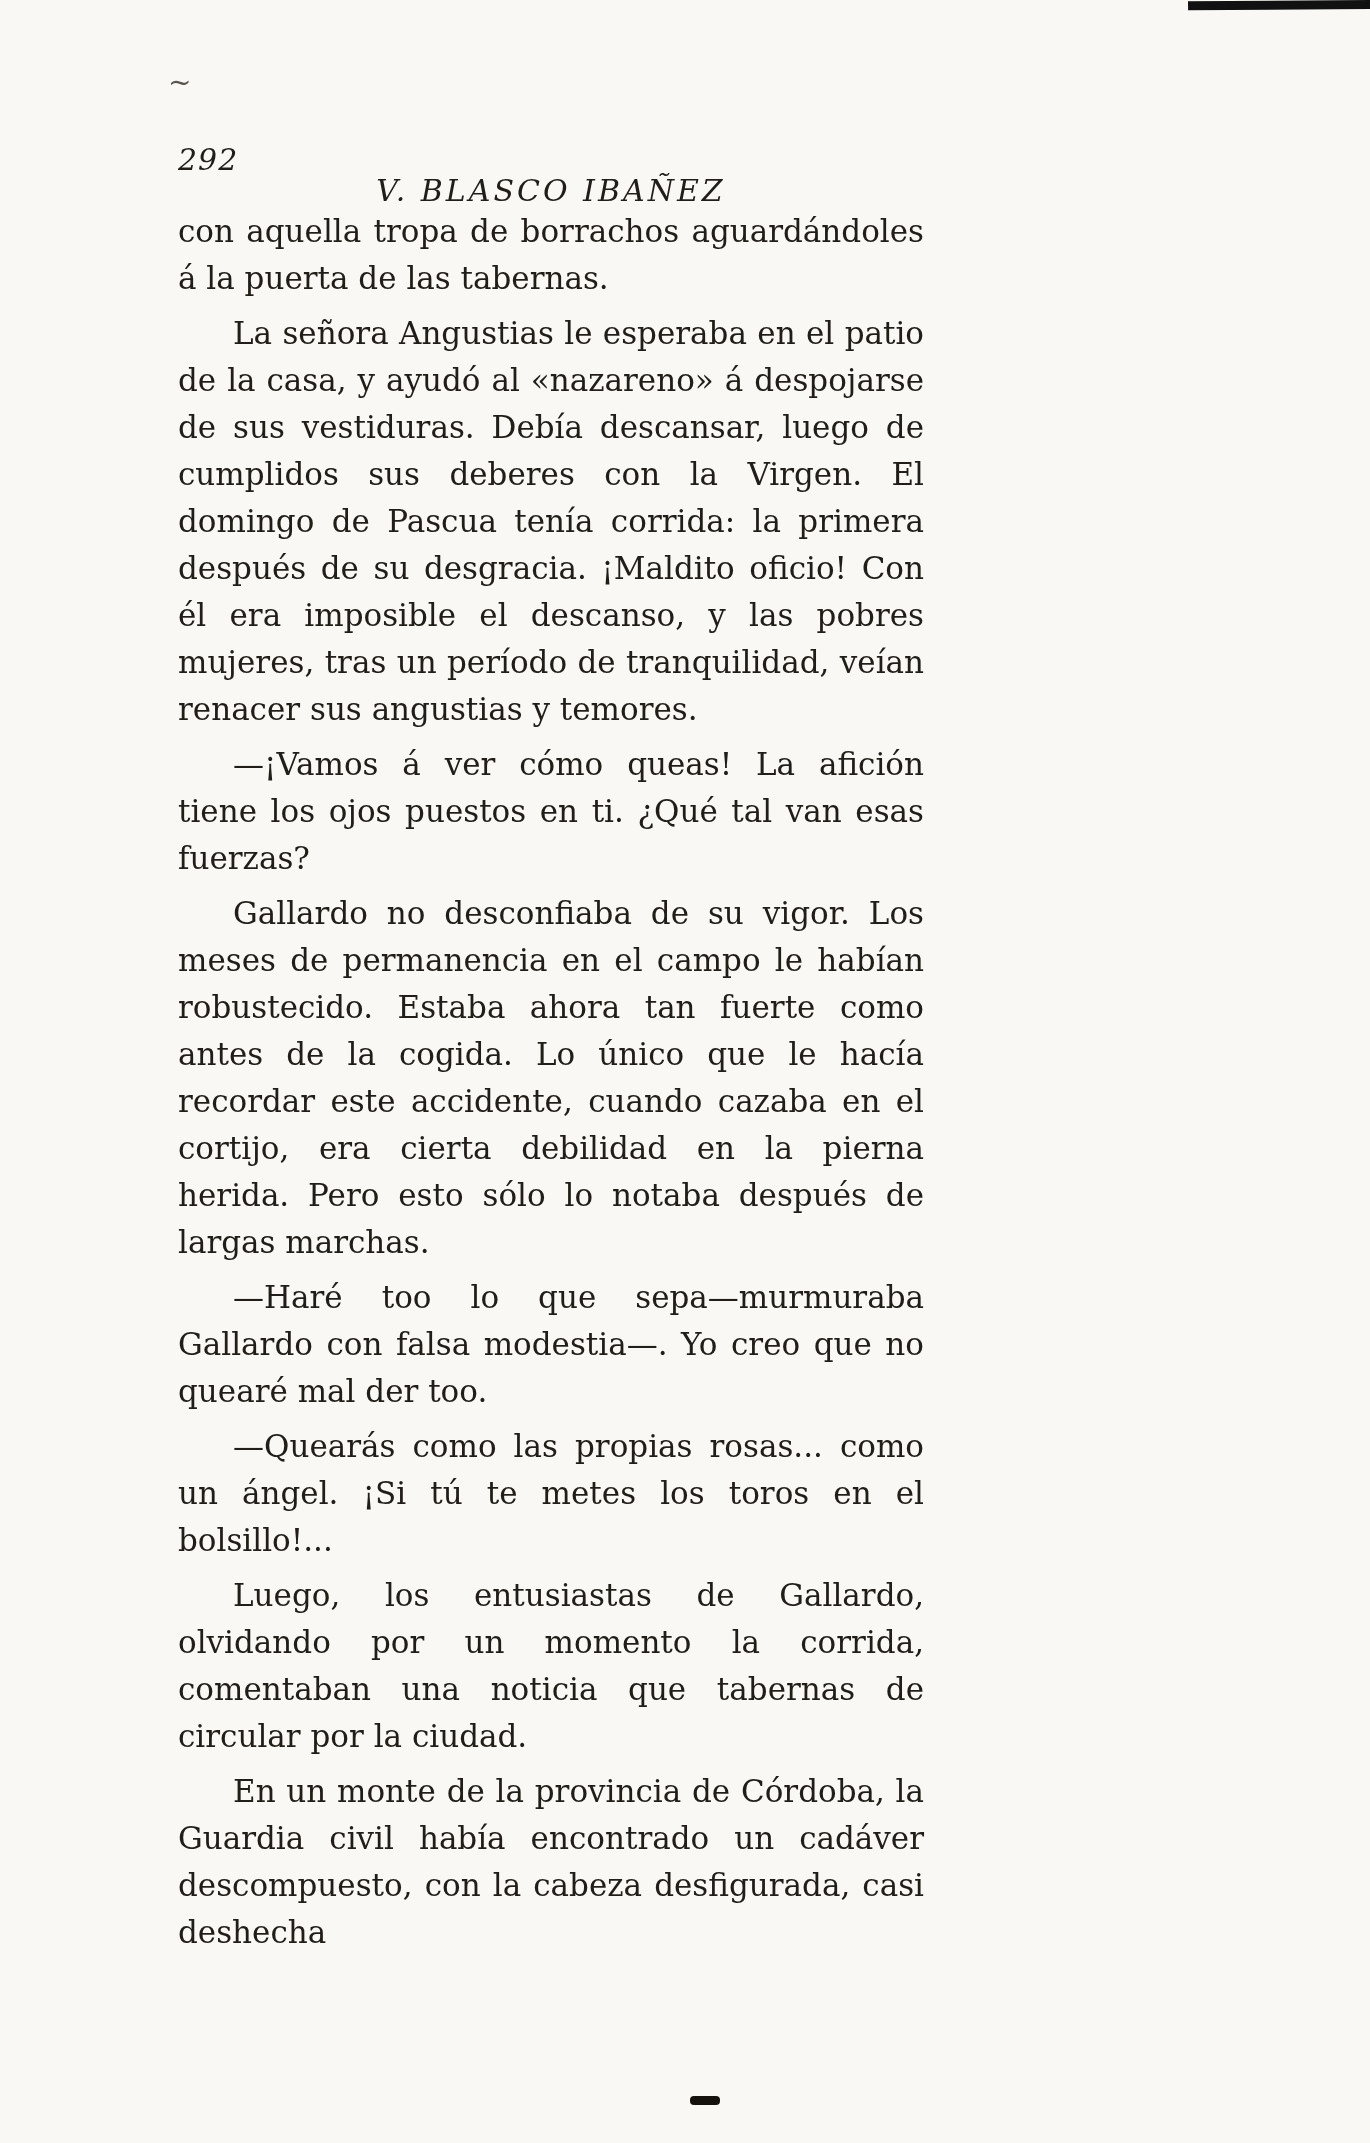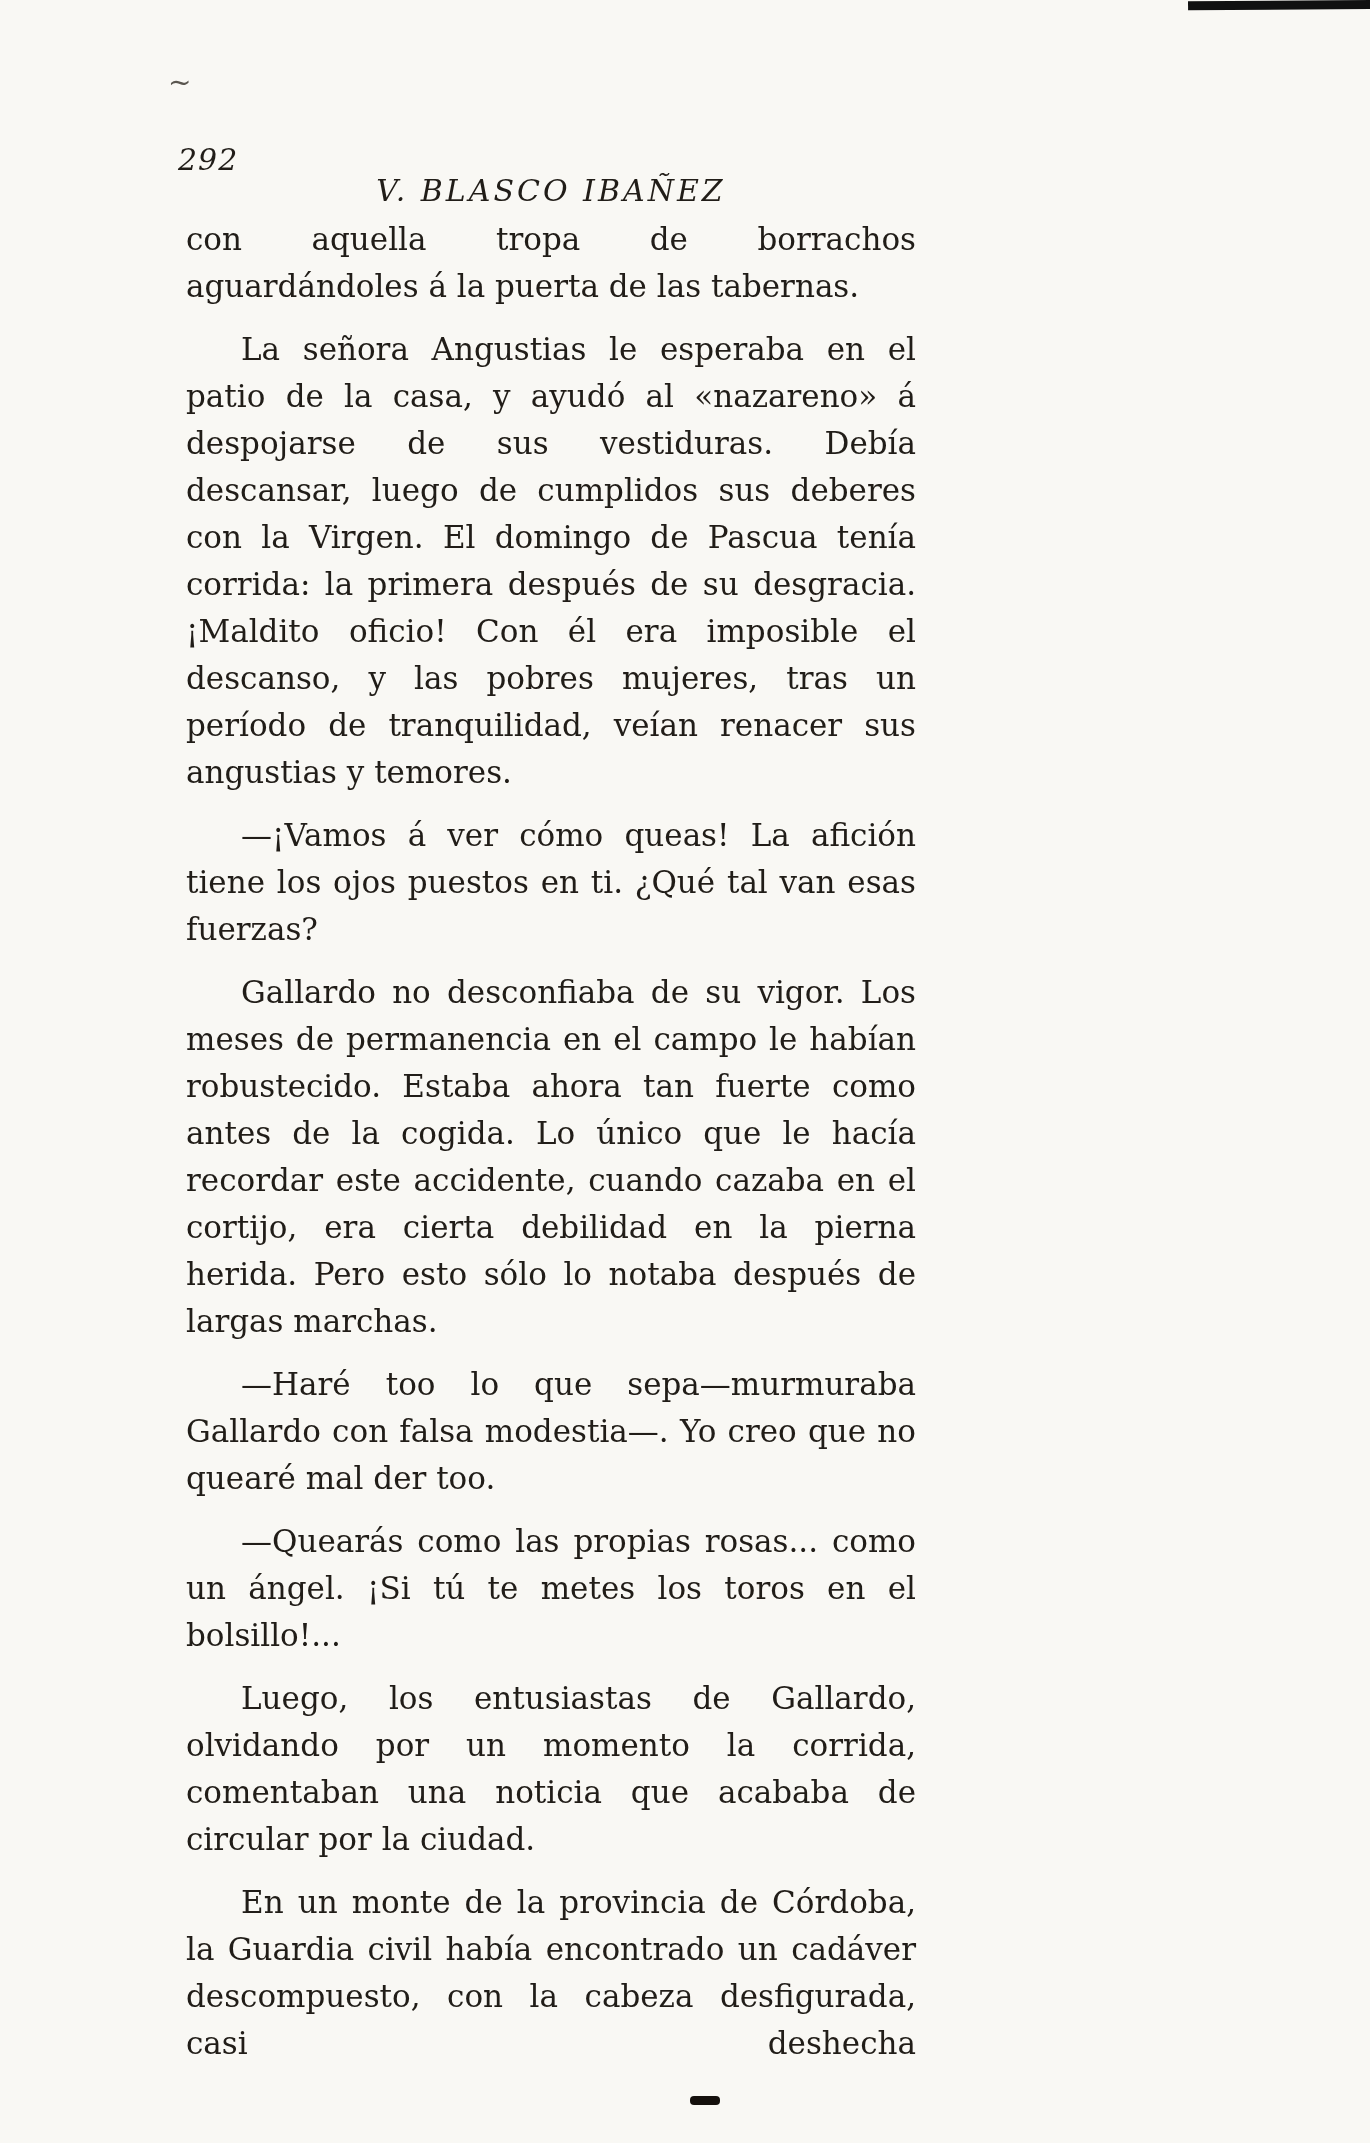--- a/index.html
+++ b/index.html
@@ -49,21 +49,21 @@
     position: absolute;
     top: 200px;
     left: 170px;
     width: 762px;
     font-size: 31px;
     line-height: 47px;
     text-align: justify;
     text-justify: inter-word;
   }
   .text-block p {
-    margin: 16px;
+    margin: 8px;
     padding: 0;
     text-indent: 55px;
   }
   .text-block p.no-indent {
     text-indent: 0;
   }
   .text-block p.continues {
     text-align-last: justify;
   }
   
@@ -107,19 +107,19 @@
     <span class="running-title">V. BLASCO IBAÑEZ</span>
   </header>
 
   <main class="text-block">
     <p class="no-indent">con aquella tropa de borrachos aguardándoles á la puerta de las tabernas.</p>
     <p>La señora Angustias le esperaba en el patio de la casa, y ayudó al «nazareno» á despojarse de sus vestiduras. Debía descansar, luego de cumplidos sus deberes con la Virgen. El domingo de Pascua tenía corrida: la primera después de su desgracia. ¡Maldito oficio! Con él era imposible el descanso, y las pobres mujeres, tras un período de tranquilidad, veían renacer sus angustias y temores.</p>
     <p>—¡Vamos á ver cómo queas! La afición tiene los ojos puestos en ti. ¿Qué tal van esas fuerzas?</p>
     <p>Gallardo no desconfiaba de su vigor. Los meses de permanencia en el campo le habían robustecido. Estaba ahora tan fuerte como antes de la cogida. Lo único que le hacía recordar este accidente, cuando cazaba en el cortijo, era cierta debilidad en la pierna herida. Pero esto sólo lo notaba después de largas marchas.</p>
     <p>—Haré too lo que sepa—murmuraba Gallardo con falsa modestia—. Yo creo que no quearé mal der too.</p>
     <p>—Quearás como las propias rosas... como un ángel. ¡Si tú te metes los toros en el bolsillo!...</p>
-    <p>Luego, los entusiastas de Gallardo, olvidando por un momento la corrida, comentaban una noticia que acababa de circular por la ciudad.</p>
+    <p>Luego, los entusiastas de Gallardo, olvidando por un momento la corrida, comentaban una noticia que tabernas de circular por la ciudad.</p>
     <p class="continues">En un monte de la provincia de Córdoba, la Guardia civil había encontrado un cadáver descompuesto, con la cabeza desfigurada, casi deshecha</p>
   </main>
 
   <div class="artifact-bottom-dash"></div>
 
 </div>
 
 </body></html>

